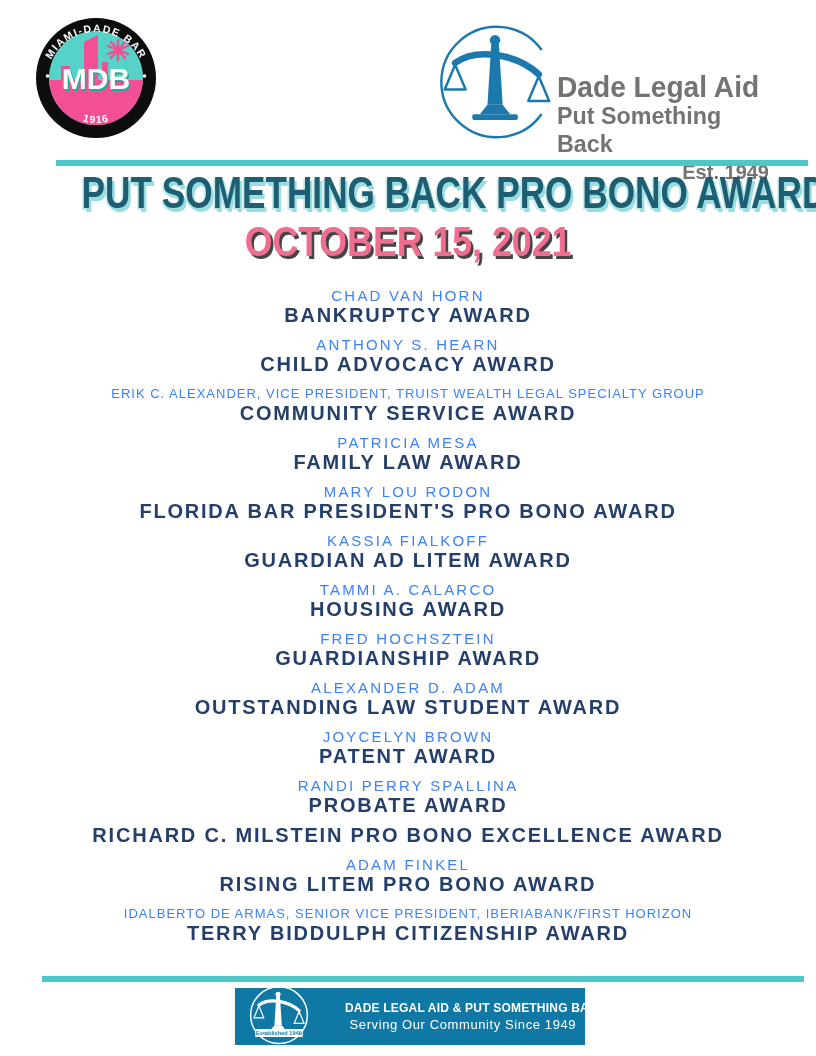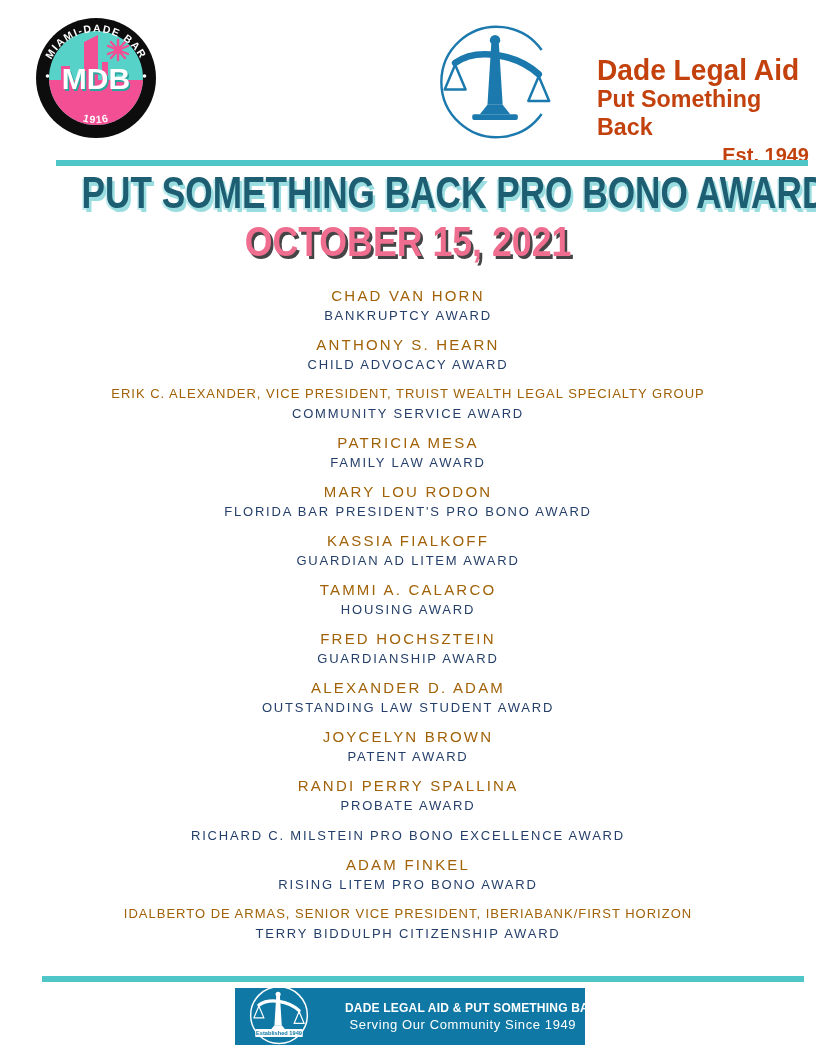--- a/index.html
+++ b/index.html
@@ -9,21 +9,21 @@
     height: 1056px;
     background: #ffffff;
     overflow: hidden;
     font-family: "Liberation Sans", sans-serif;
   }
 
   
   .mdb-logo { position: absolute; left: 34px; top: 16px; width: 124px; height: 124px; }
   .dade-logo { position: absolute; left: 436px; top: 20px; width: 360px; height: 126px; }
   .dade-mark { position: absolute; left: 0; top: 0; width: 126px; height: 124px; }
-  .dade-text { position: absolute; left: 121px; top: 35px; width: 218px; color: #c2410c; text-align: left; margin-left: 40px; }
+  .dade-text { position: absolute; left: 121px; top: 52px; width: 218px; color: #737373; text-align: left; }
   .dade-name { font-size: 29px; font-weight: 700; letter-spacing: 0px; line-height: 1.05; transform: scaleX(0.97); transform-origin: left; }
   .dade-tagline { font-size: 24px; font-weight: 700; line-height: 1.15; transform: scaleX(0.97); transform-origin: left; }
   .dade-est { font-size: 20px; font-weight: 700; text-align: right; width: 212px; margin-top: 3px; }
 
   
   .rule { position: absolute; height: 6px; background: #4fc6c8; }
   .rule-top { left: 56px; top: 160px; width: 752px; }
   .rule-bottom { left: 42px; top: 976px; width: 762px; }
 
   
@@ -46,24 +46,24 @@
     transform: scaleX(0.85);
     transform-origin: center;
     white-space: nowrap;
   }
 
   
   .awards { position: absolute; left: 0; top: 286px; width: 816px; text-align: center; }
   .entry { margin-bottom: 9px; }
   .entry-name {
     font-size: 15px; letter-spacing: 2.2px; line-height: 19px;
-    color: #a16207; white-space: nowrap;
+    color: #3b82f6; white-space: nowrap;
   }
   .entry-award {
-    font-size: 13px; font-weight: 400; letter-spacing: 1.8px; line-height: 21px;
+    font-size: 20px; font-weight: 700; letter-spacing: 1.8px; line-height: 21px;
     color: #243f69; white-space: nowrap;
   }
   .entry.long .entry-name { font-size: 13px; letter-spacing: 1px; }
 
   
   .footer-banner {
     position: absolute; left: 235px; top: 988px; width: 350px; height: 57px;
     background: #0f78a4;
     display: flex; align-items: center;
   }

